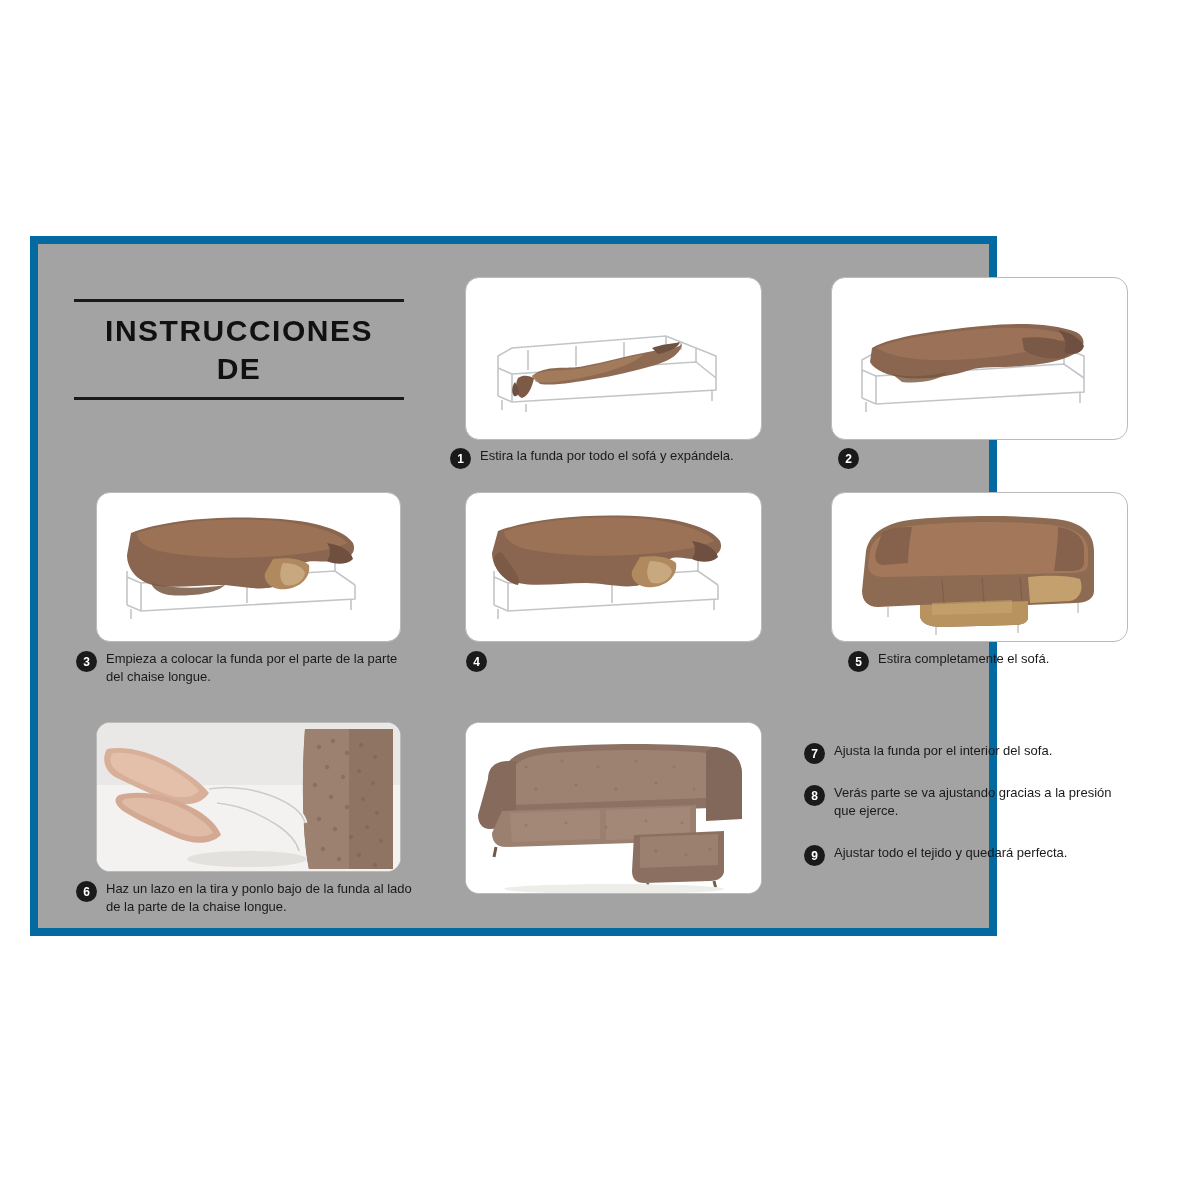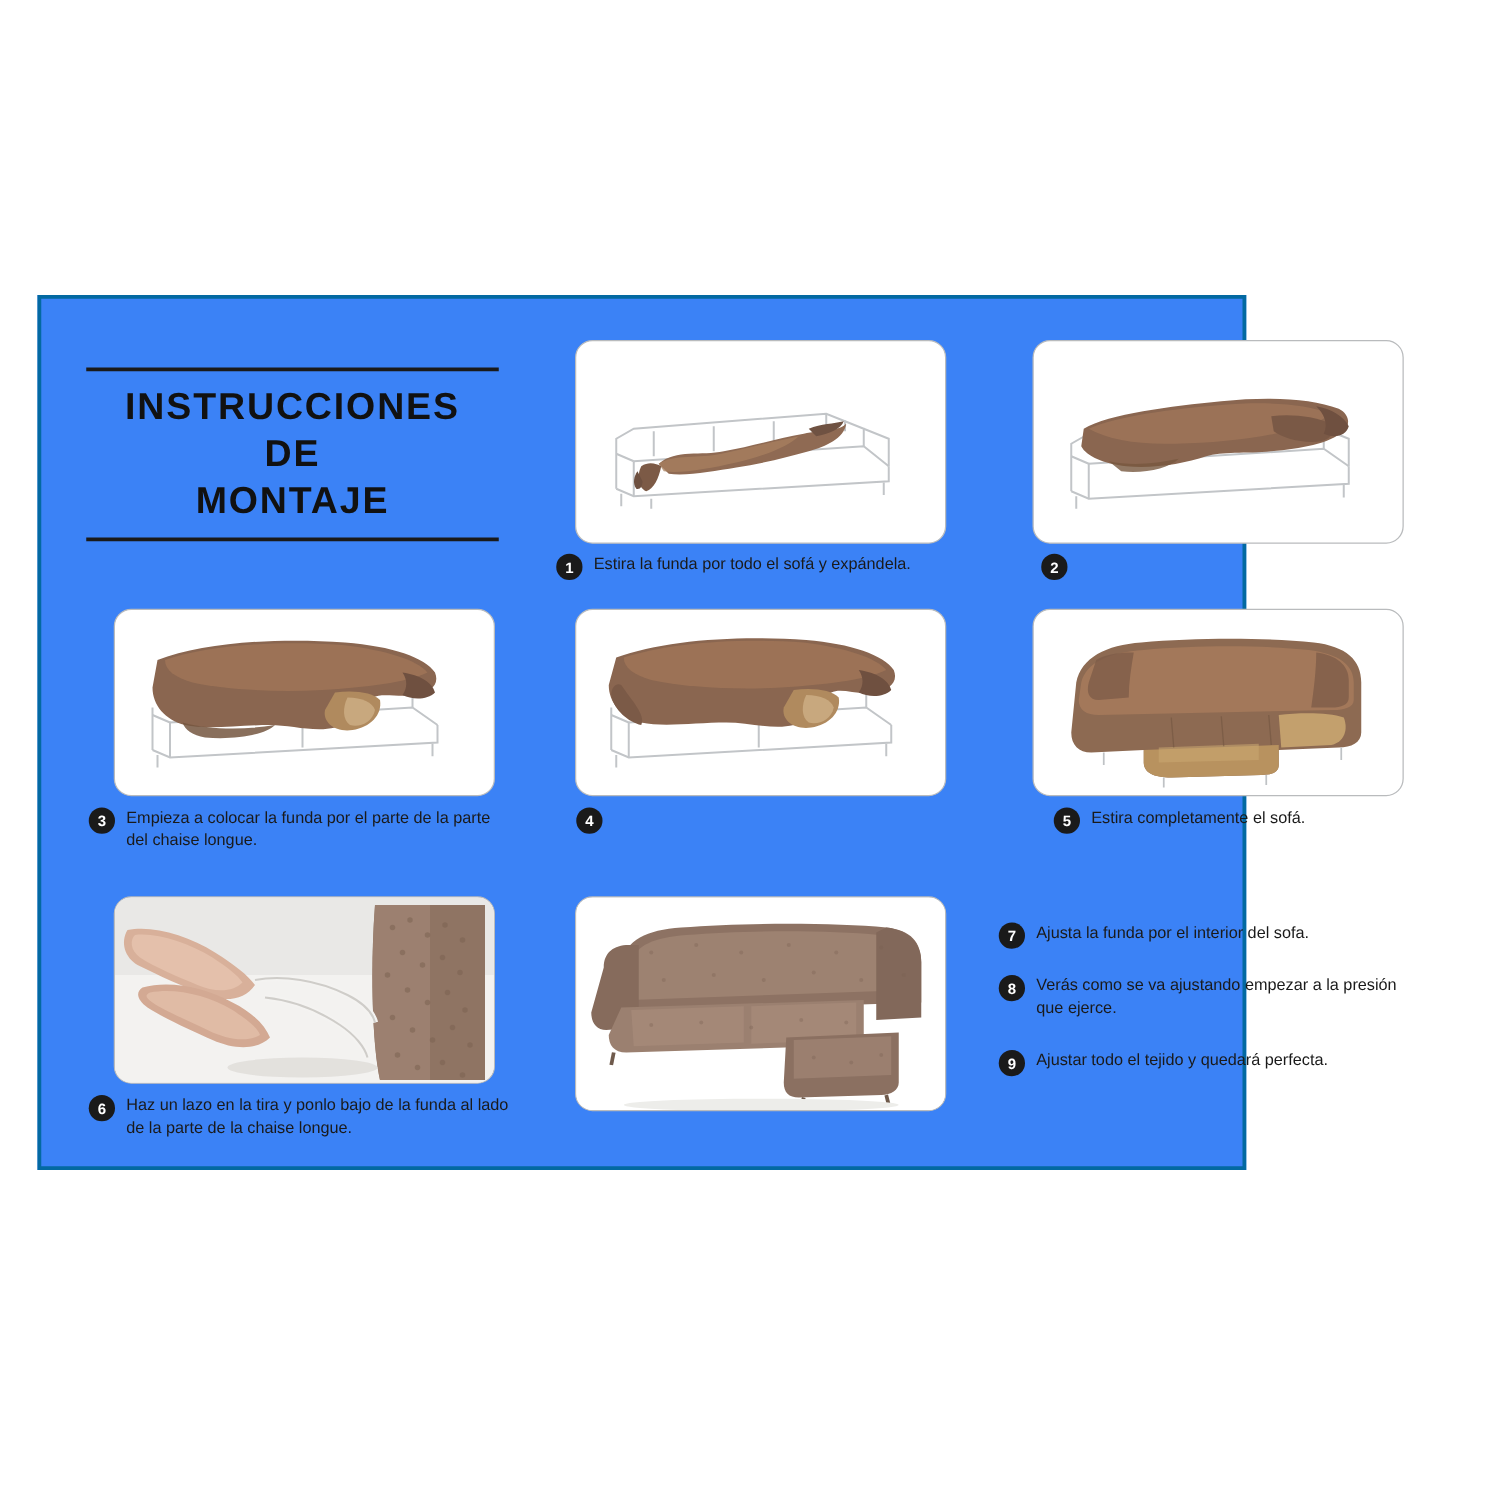--- a/index.html
+++ b/index.html
@@ -14,22 +14,22 @@
     position: relative;
     overflow: hidden;
   }
 
   .sheet {
     position: absolute;
     left: 30px;
     top: 236px;
     width: 967px;
     height: 700px;
-    border: 3px solid #0369a1;
-    background: #3b82f6;
+    border: 8px solid #0369a1;
+    background: #a3a3a3;
     box-sizing: border-box;
   }
 
   
   .title-block {
     position: absolute;
     left: 36px;
     top: 55px;
     width: 330px;
     text-align: center;
@@ -93,21 +93,20 @@
 </head>
 <body>
 
 <div class="sheet">
 
   <div class="title-block">
     <div class="title-rule"></div>
     <div class="title-text">
       <span class="title-line">INSTRUCCIONES</span>
       <span class="title-line">DE</span>
-      <span class="title-line">MONTAJE</span>
     </div>
     <div class="title-rule bottom"></div>
   </div>
 
   <div class="panel" style="left:427px; top:33px; width:297px; height:163px;">
     <svg viewBox="0 0 297 163" width="297" height="163">
       <g fill="none" stroke="#c2c5c8" stroke-width="1.6">
         <path d="M32 118 L32 78 L46 70 L200 58 L215 64 L215 72"></path>
         <path d="M32 118 L46 124 L250 112 L250 100"></path>
         <path d="M46 124 L46 96"></path>
@@ -340,21 +339,21 @@
     </svg>
   </div>
 
   <div class="step" style="left:766px; top:498px; width:320px;">
     <div class="bullet">7</div>
     <div class="step-text">Ajusta la funda por el interior del sofa.</div>
   </div>
 
   <div class="step" style="left:766px; top:540px; width:320px;">
     <div class="bullet">8</div>
-    <div class="step-text">Verás como se va ajustando empezar a la presión que ejerce.</div>
+    <div class="step-text">Verás parte se va ajustando gracias a la presión que ejerce.</div>
   </div>
 
   <div class="step" style="left:766px; top:600px; width:330px;">
     <div class="bullet">9</div>
     <div class="step-text">Ajustar todo el tejido y quedará perfecta.</div>
   </div>
 
 </div>
 
 </body></html>

